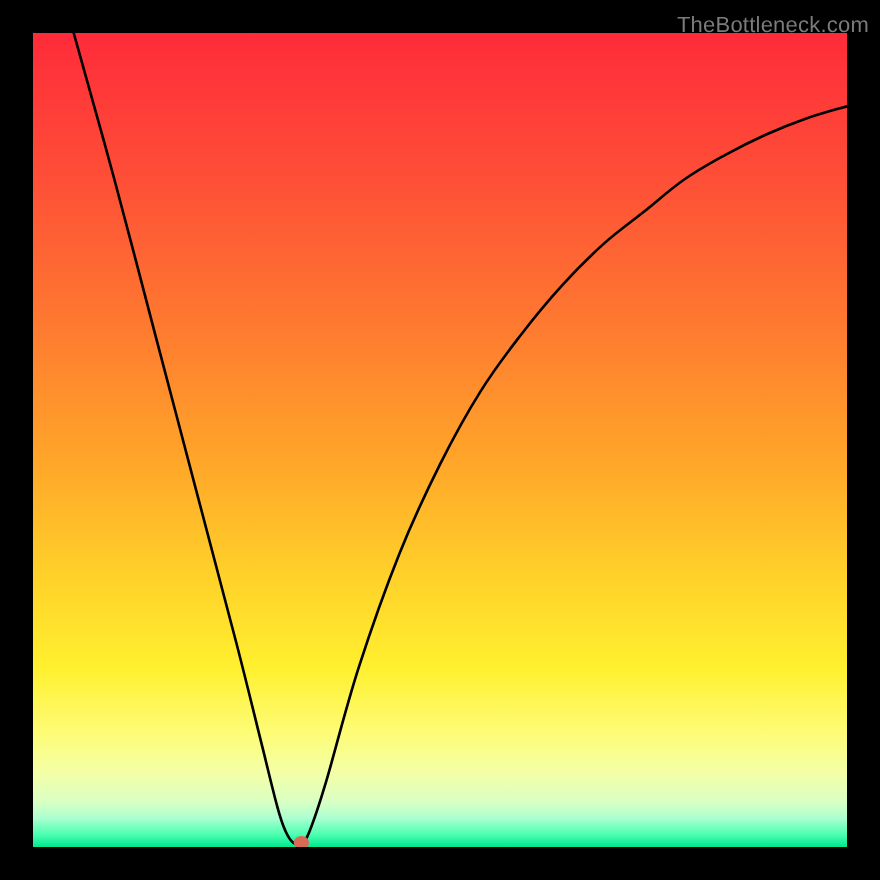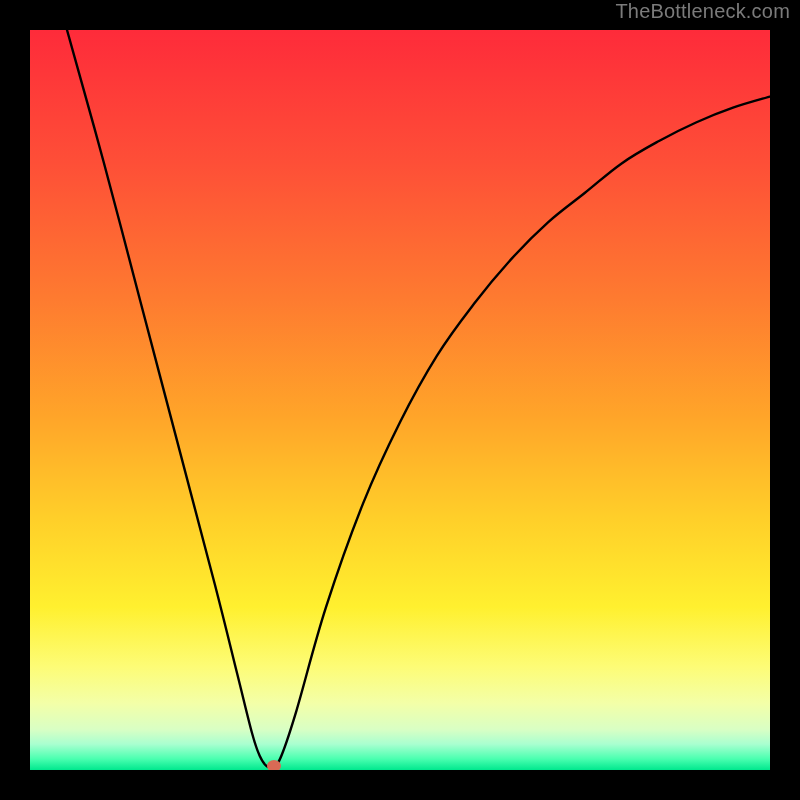--- a/index.html
+++ b/index.html
@@ -24,21 +24,21 @@
     width: 740px;
     height: 740px;
     overflow: hidden;
   }
   .gradient {
     position: absolute;
     inset: 0;
   }
   .watermark {
     position: absolute;
-    top: 0;
+    top: 12px;
     right: 10px;
     color: #7b7b7b;
     font-size: 20px;
     letter-spacing: 0.2px;
     font-weight: 500;
   }
   svg.curve {
     position: absolute;
     inset: 0;
   }

